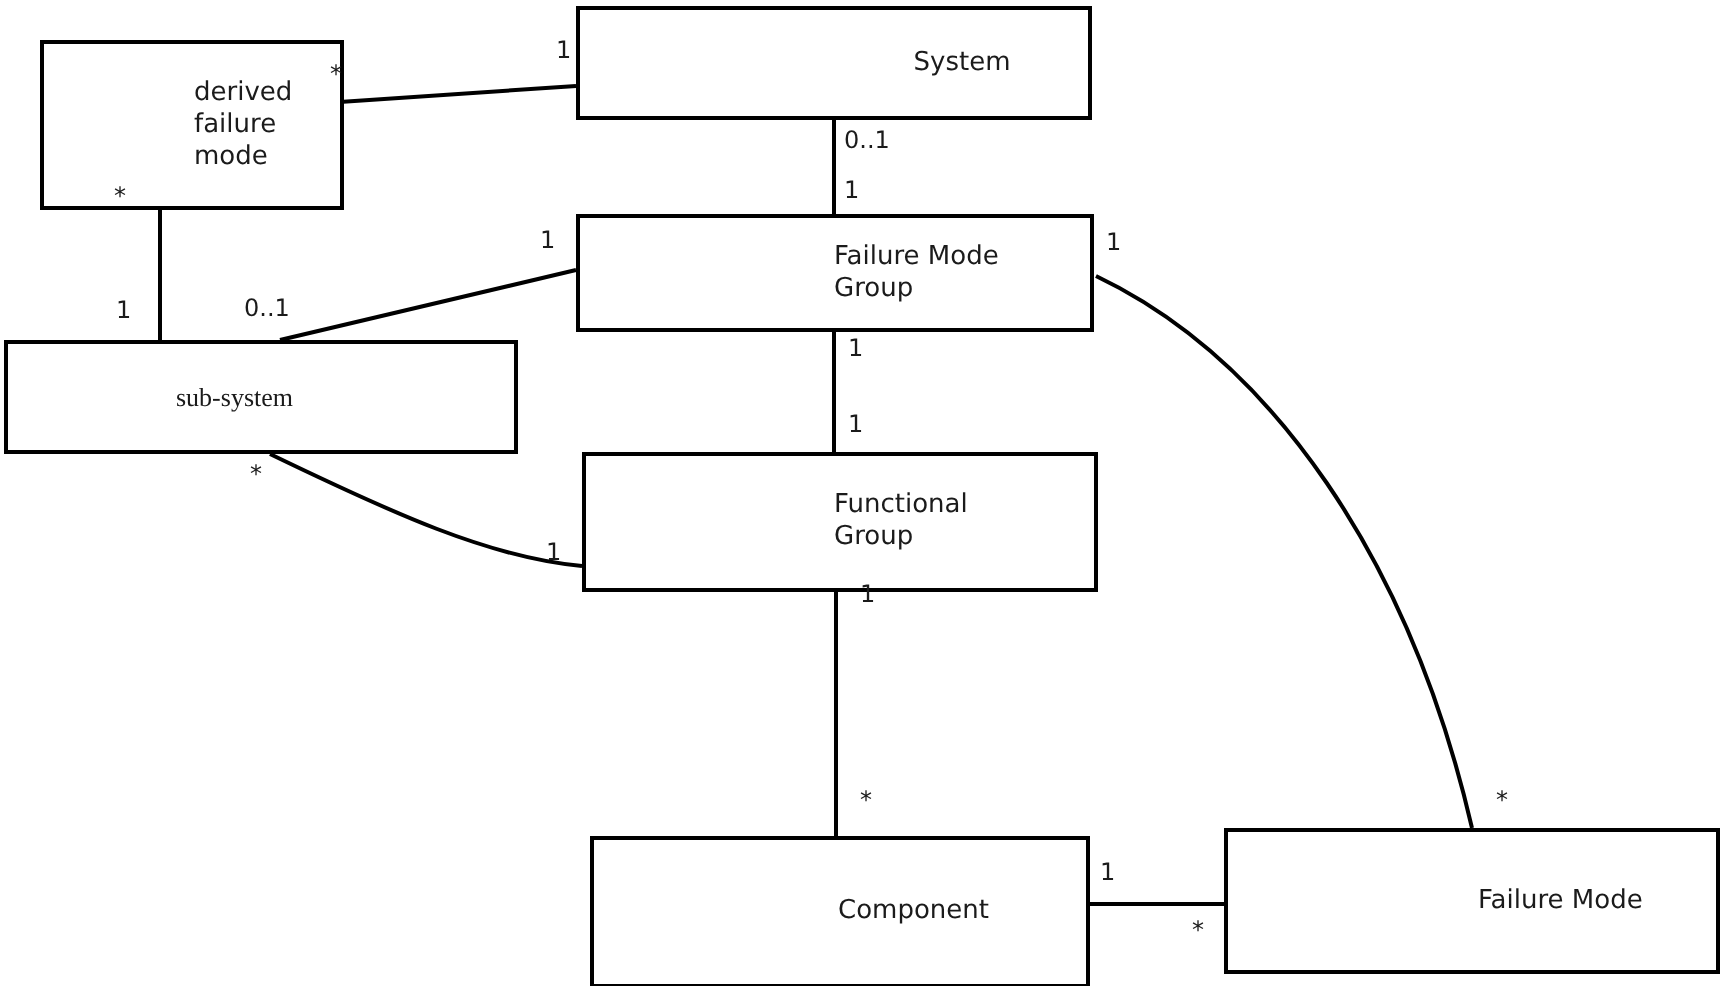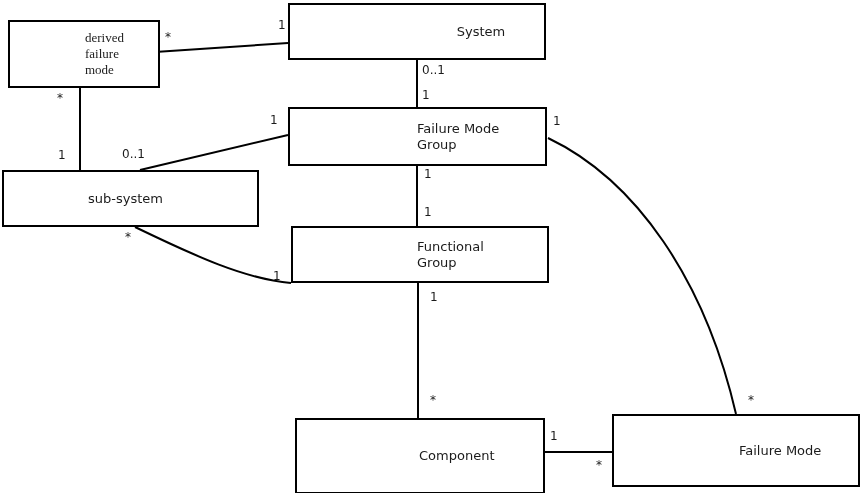--- a/index.html
+++ b/index.html
@@ -33,29 +33,29 @@
     align-items: center;
     z-index: 2;
   }
   .uml-box-label {
     font-size: 13px;
     color: #1b1b1b;
     line-height: 16px;
     white-space: pre-line;
     text-align: left;
   }
-  .box-derived-failure-mode { left: 8px;   top: 20px;  width: 152px; height: 68px; font-family: Liberation Serif, serif; }
+  .box-derived-failure-mode { left: 20px;   top: 20px;  width: 152px; height: 85px; }
   .box-derived-failure-mode .uml-box-label { padding-left: 75px; }
-  .box-sub-system          { left: 2px;   top: 170px; width: 257px; height: 57px; }
+  .box-sub-system          { left: 2px;   top: 170px; width: 257px; height: 57px; font-family: Liberation Serif, serif; }
   .box-sub-system .uml-box-label { padding-left: 84px; }
   .box-system              { left: 288px; top: 3px;   width: 258px; height: 57px; justify-content: center; }
   .box-system .uml-box-label { padding-left: 128px; }
   .box-failure-mode-group  { left: 288px; top: 107px; width: 259px; height: 59px; }
   .box-failure-mode-group .uml-box-label { padding-left: 127px; }
-  .box-functional-group    { left: 291px; top: 226px; width: 258px; height: 57px; }
+  .box-functional-group    { left: 291px; top: 226px; width: 258px; height: 70px; }
   .box-functional-group .uml-box-label { padding-left: 124px; }
   .box-component           { left: 295px; top: 418px; width: 250px; height: 76px; }
   .box-component .uml-box-label { padding-left: 122px; }
   .box-failure-mode        { left: 612px; top: 414px; width: 248px; height: 73px; }
   .box-failure-mode .uml-box-label { padding-left: 125px; }
 
   .mult-label {
     position: absolute;
     font-size: 12px;
     color: #1b1b1b;

